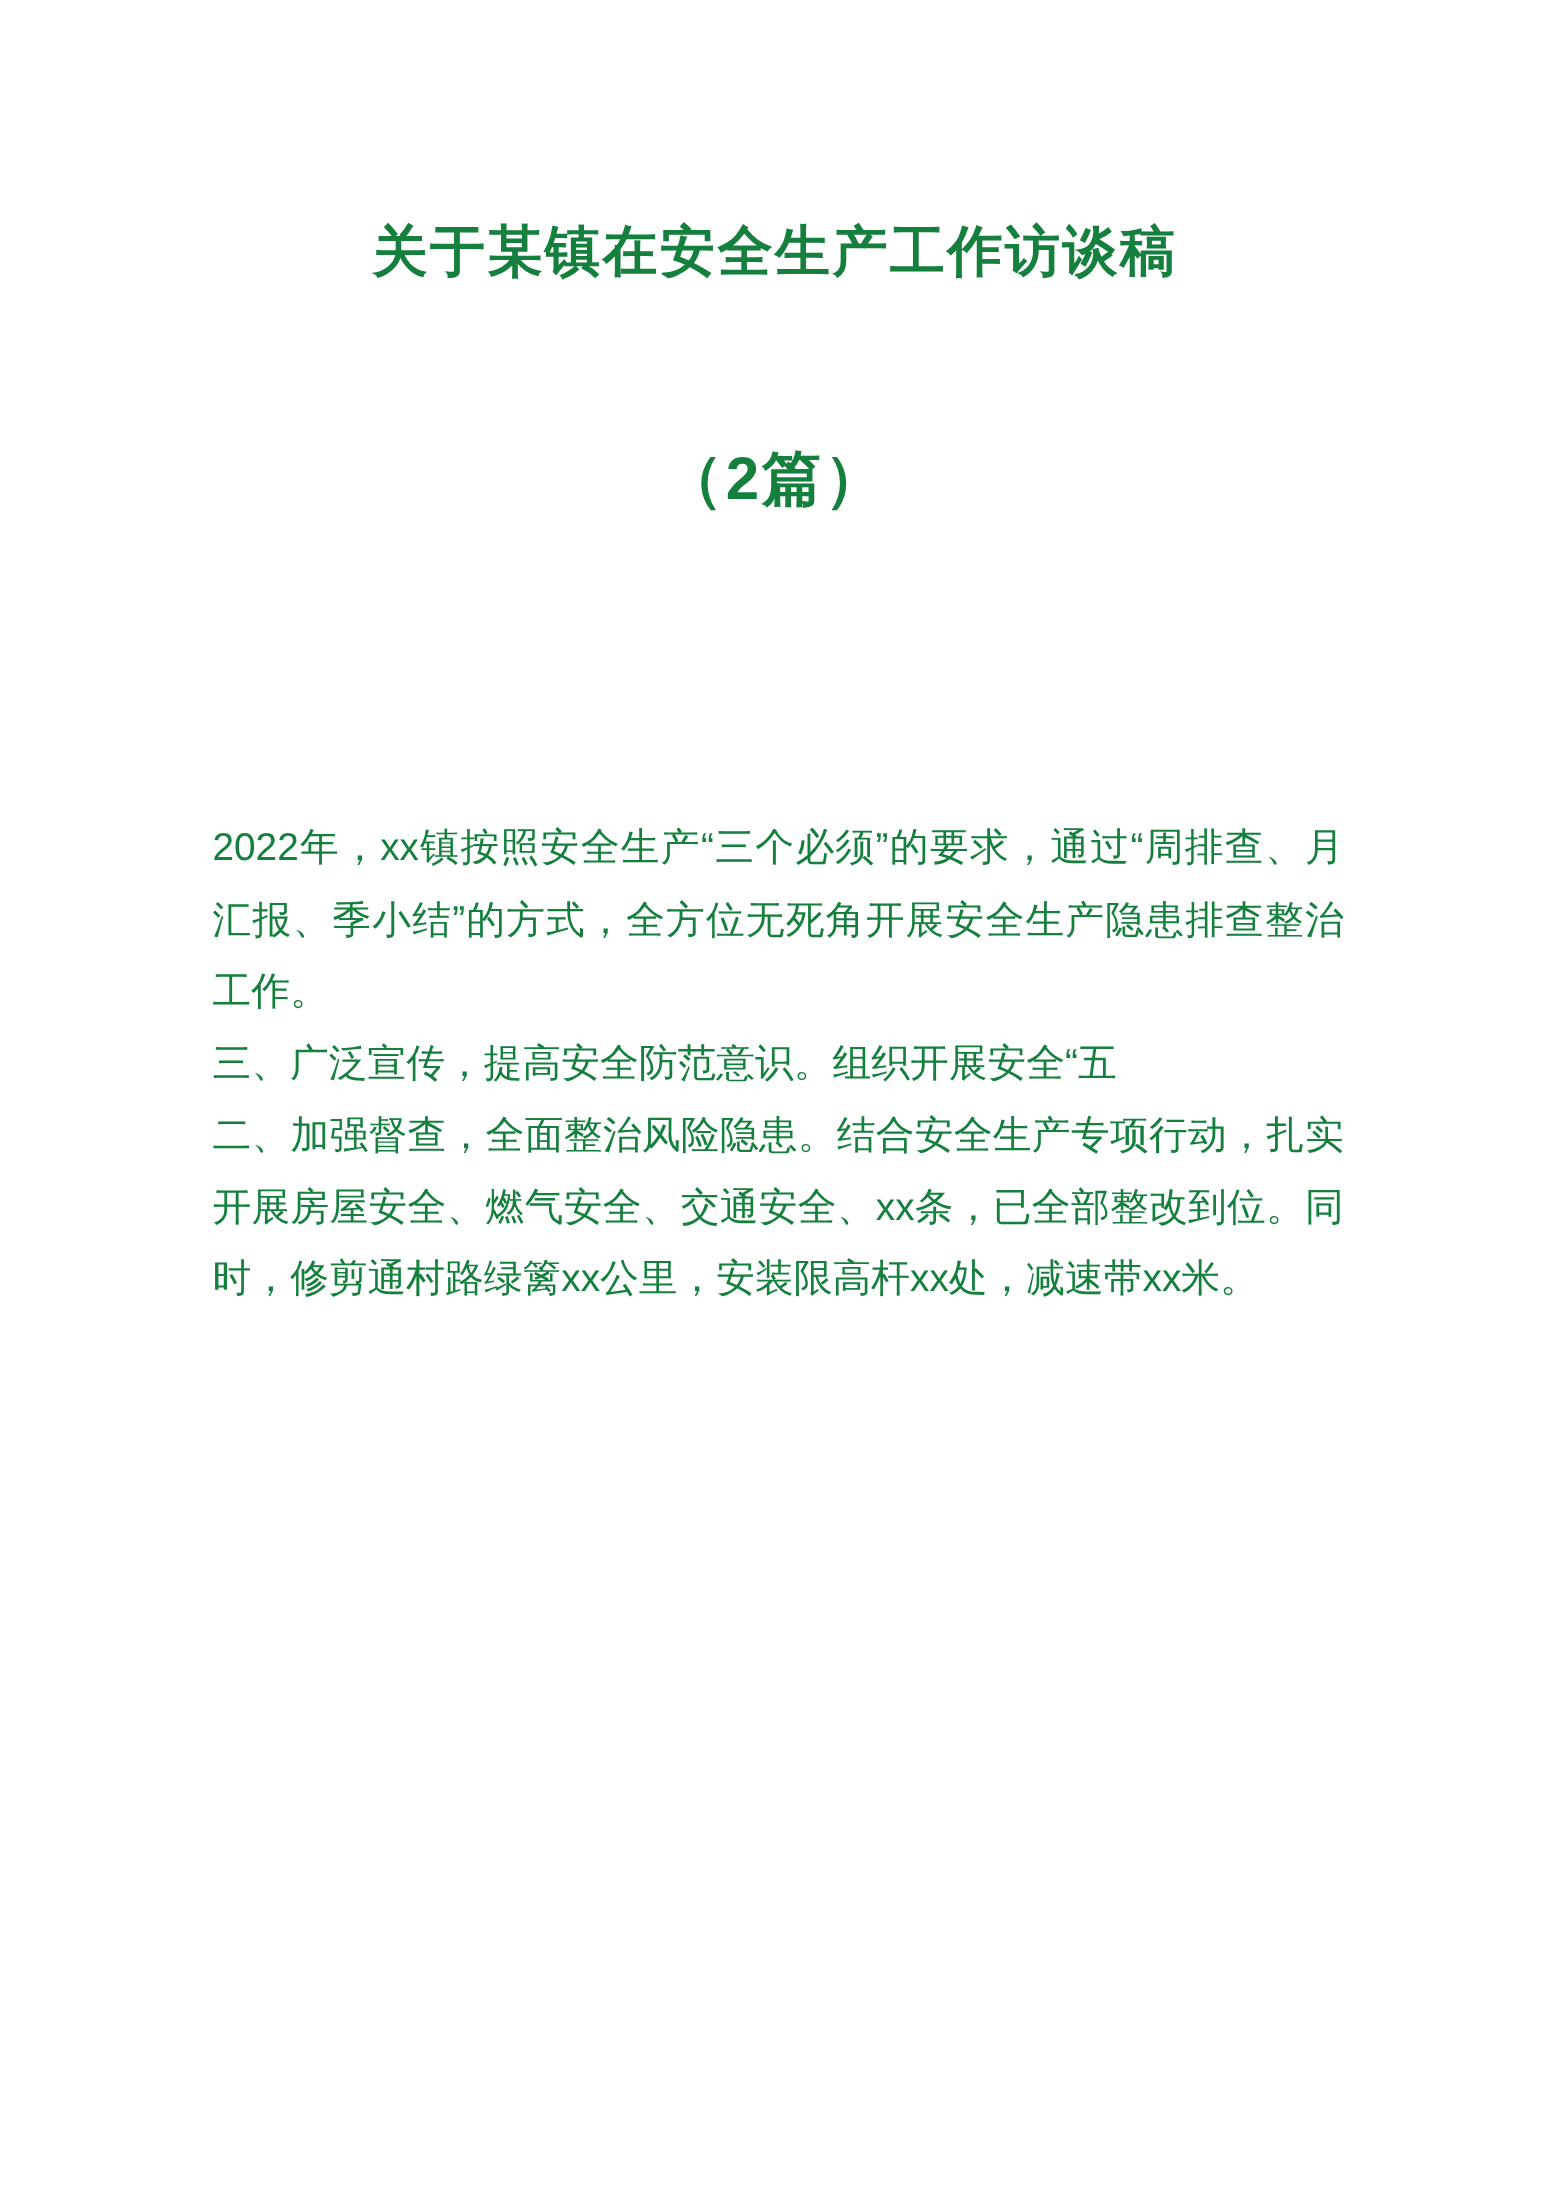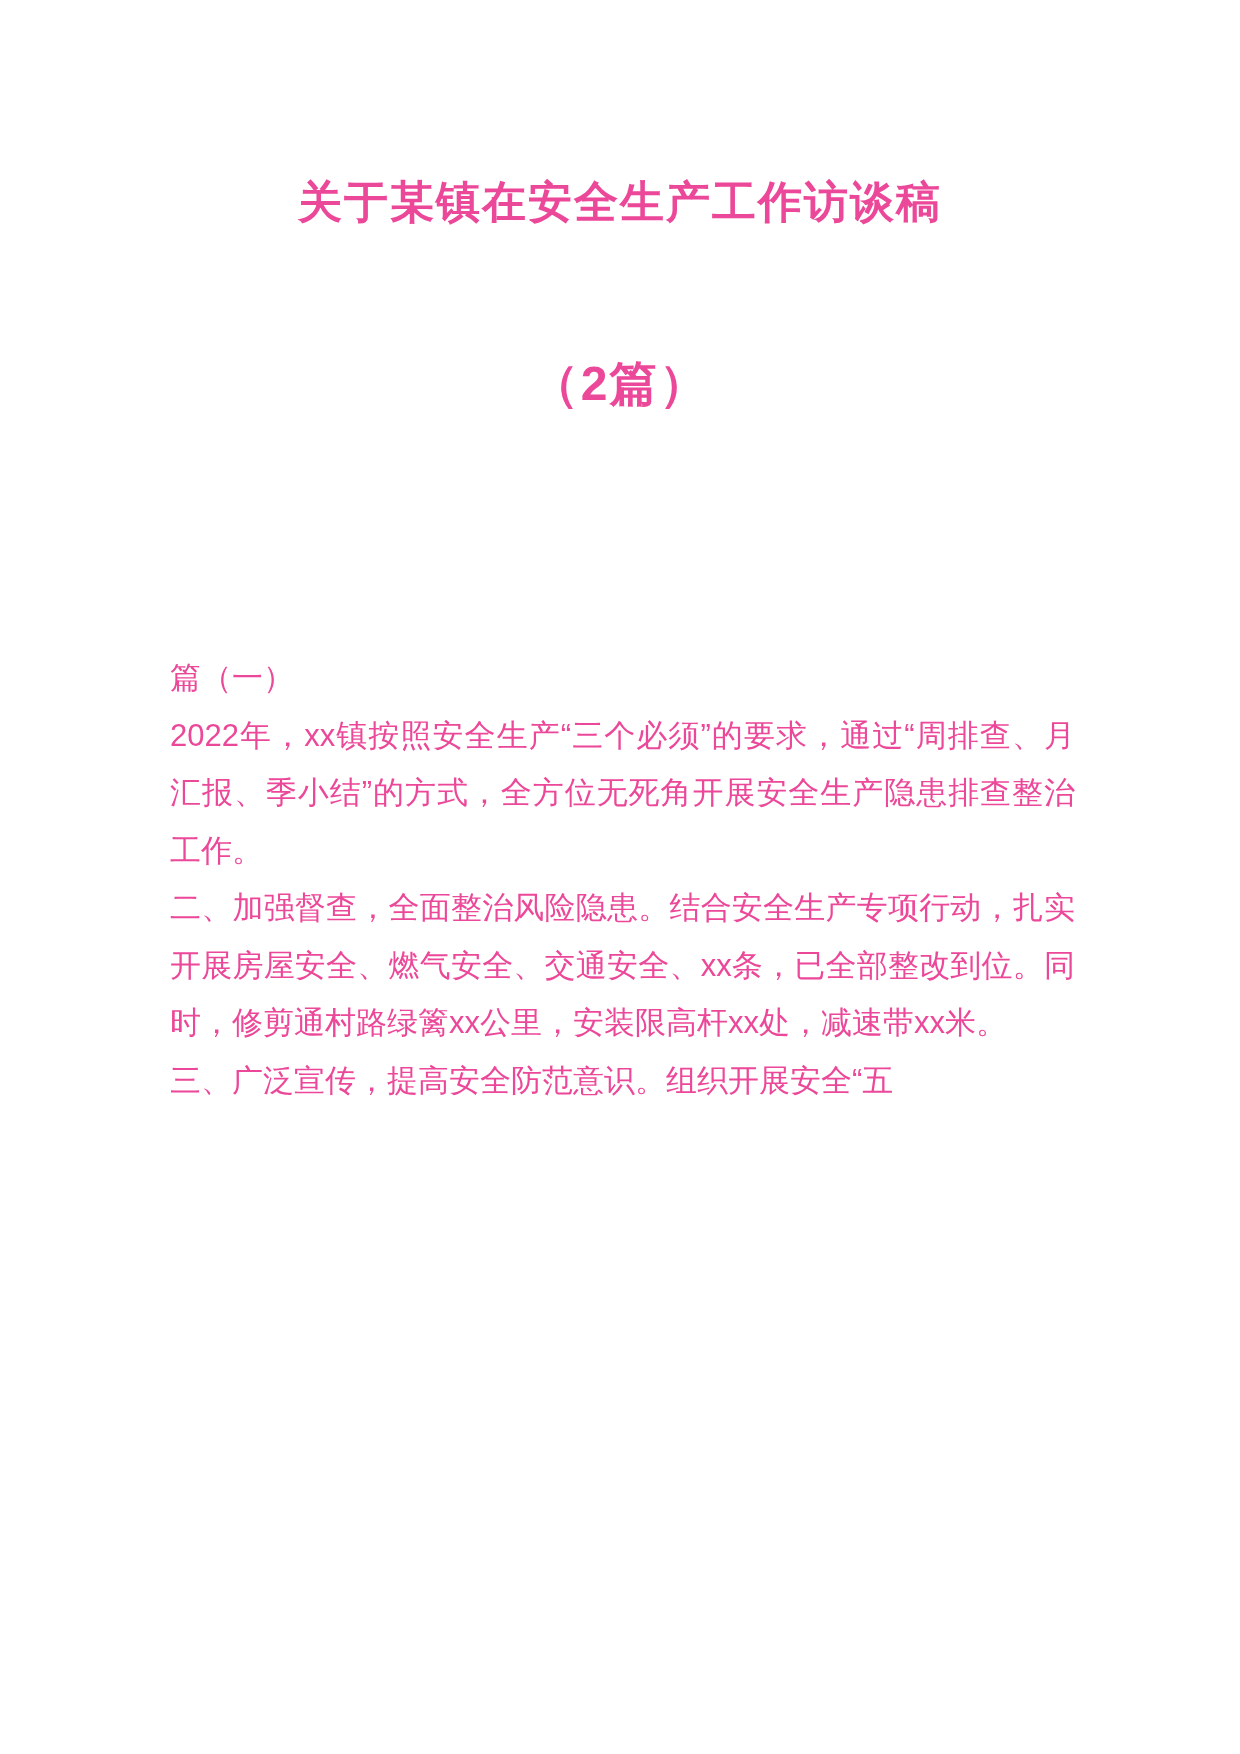--- a/index.html
+++ b/index.html
@@ -5,21 +5,21 @@
   * { margin: 0; padding: 0; box-sizing: border-box; }
   html, body { background: #ffffff; }
   .page {
     position: relative;
     width: 1240px;
     height: 1754px;
     margin: 0 auto;
     background: #ffffff;
     overflow: hidden;
     font-family: "Liberation Sans", "DejaVu Sans", sans-serif;
-    color: #ec4899;
+    color: #15803d;
   }
   .doc-title {
     padding-top: 178px;
     text-align: center;
     font-size: 44px;
     font-weight: bold;
     letter-spacing: 2px;
     line-height: 1.1;
   }
   .doc-subtitle {
@@ -47,19 +47,18 @@
 </head>
 <body>
 
 <div class="page">
 
   <h1 class="doc-title">关于某镇在安全生产工作访谈稿</h1>
 
   <h2 class="doc-subtitle">（2篇）</h2>
 
   <div class="doc-body">
-    <p>篇（一）</p>
     <p>2022年，xx镇按照安全生产“三个必须”的要求，通过“周排查、月汇报、季小结”的方式，全方位无死角开展安全生产隐患排查整治工作。</p>
+    <p>三、广泛宣传，提高安全防范意识。组织开展安全“五</p>
     <p>二、加强督查，全面整治风险隐患。结合安全生产专项行动，扎实开展房屋安全、燃气安全、交通安全、xx条，已全部整改到位。同时，修剪通村路绿篱xx公里，安装限高杆xx处，减速带xx米。</p>
-    <p>三、广泛宣传，提高安全防范意识。组织开展安全“五</p>
   </div>
 
 </div>
 
 </body></html>

